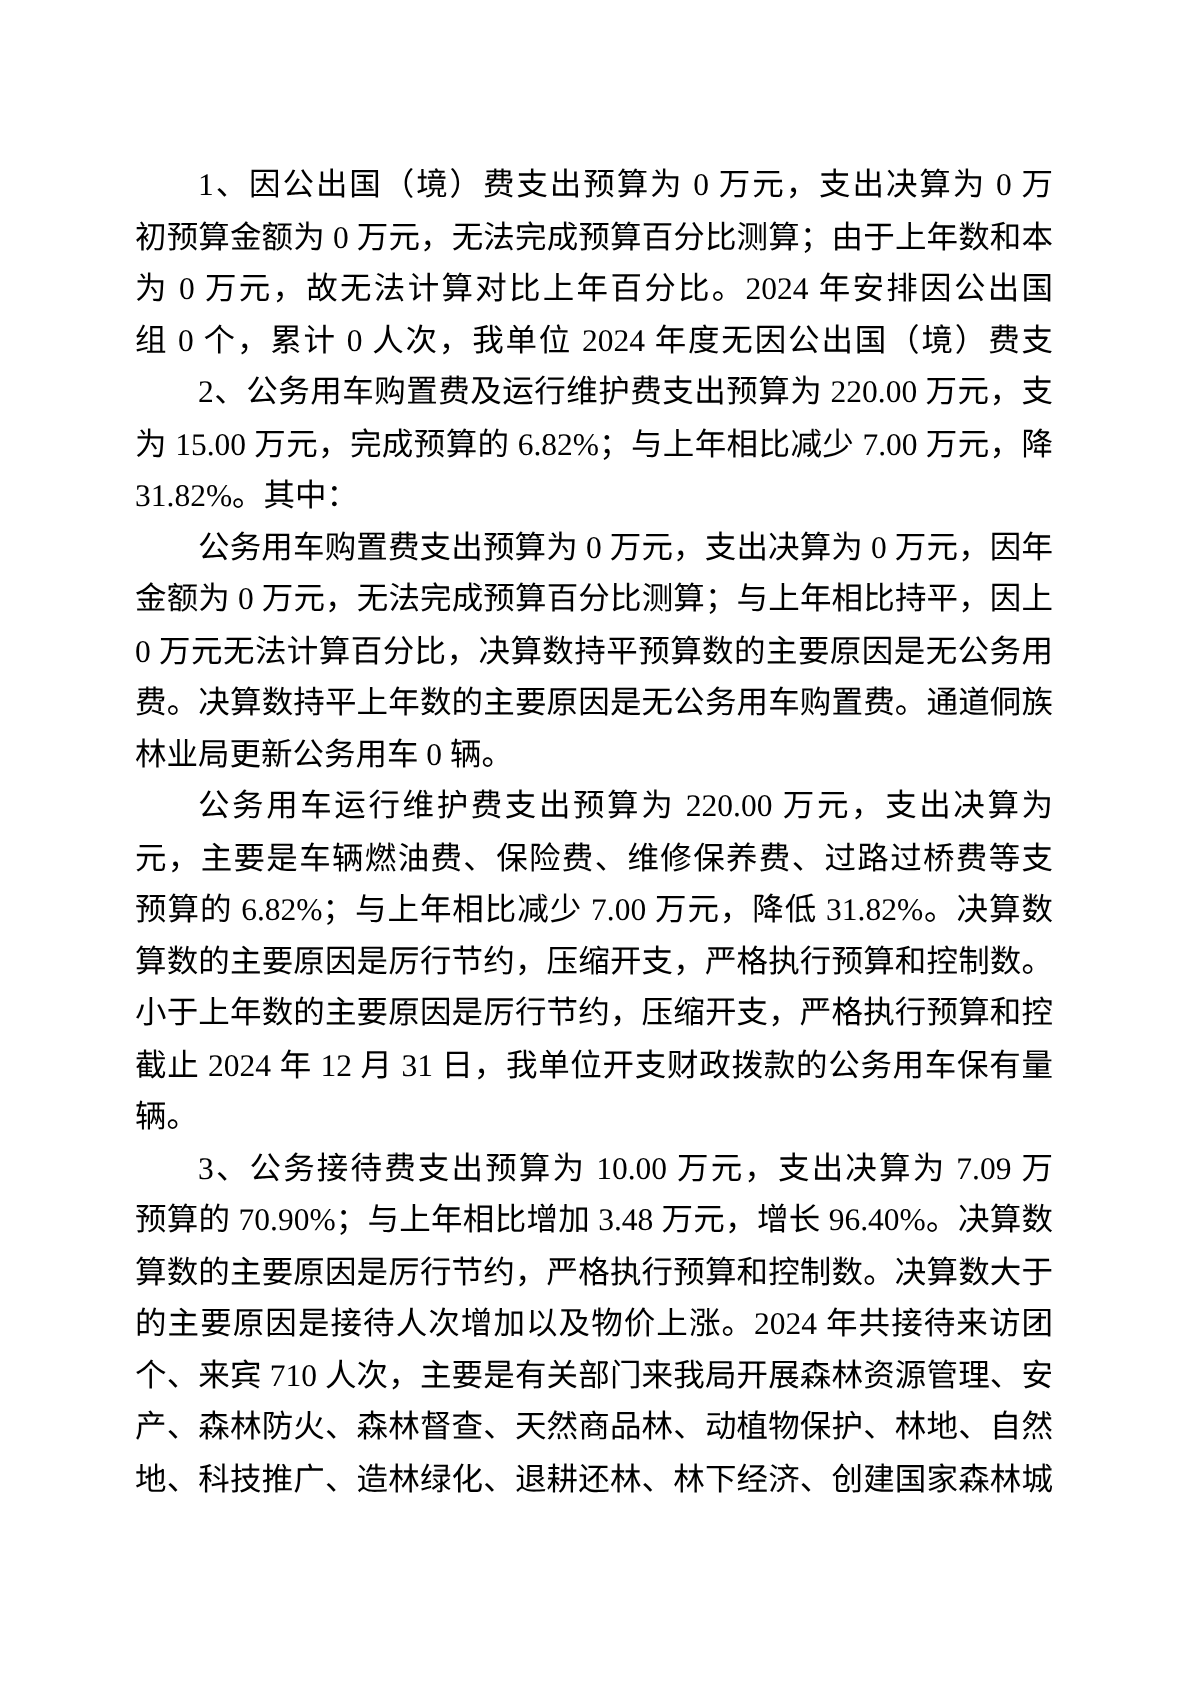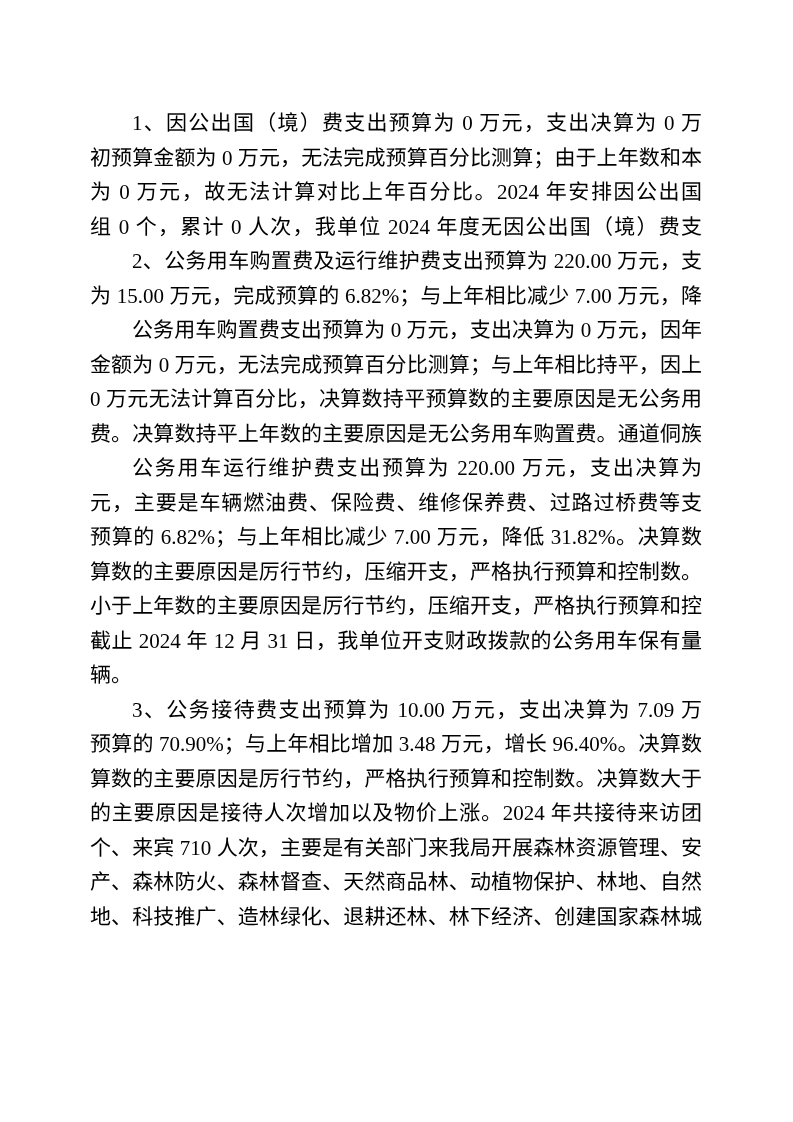--- a/index.html
+++ b/index.html
@@ -49,26 +49,28 @@
   <div class="text-block">
       <div class="paragraph">
         <div class="line first">1、因公出国（境）费支出预算为 0 万元，支出决算为 0 万元，因年</div>
         <div class="line">初预算金额为 0 万元，无法完成预算百分比测算；由于上年数和本年数都</div>
         <div class="line">为 0 万元，故无法计算对比上年百分比。2024 年安排因公出国（境）团</div>
         <div class="line last">组 0 个，累计 0 人次，我单位 2024 年度无因公出国（境）费支出。</div>
       </div>
       <div class="paragraph">
         <div class="line first">2、公务用车购置费及运行维护费支出预算为 220.00 万元，支出决算</div>
         <div class="line">为 15.00 万元，完成预算的 6.82%；与上年相比减少 7.00 万元，降低</div>
+        <div class="line last">31.82%。其中：</div>
       </div>
       <div class="paragraph">
         <div class="line first">公务用车购置费支出预算为 0 万元，支出决算为 0 万元，因年初预算</div>
         <div class="line">金额为 0 万元，无法完成预算百分比测算；与上年相比持平，因上年数为</div>
         <div class="line">0 万元无法计算百分比，决算数持平预算数的主要原因是无公务用车购置</div>
         <div class="line">费。决算数持平上年数的主要原因是无公务用车购置费。通道侗族自治县</div>
+        <div class="line last">林业局更新公务用车 0 辆。</div>
       </div>
       <div class="paragraph">
         <div class="line first">公务用车运行维护费支出预算为 220.00 万元，支出决算为 15.00 万</div>
         <div class="line">元，主要是车辆燃油费、保险费、维修保养费、过路过桥费等支出，完成</div>
         <div class="line">预算的 6.82%；与上年相比减少 7.00 万元，降低 31.82%。决算数小于预</div>
         <div class="line">算数的主要原因是厉行节约，压缩开支，严格执行预算和控制数。决算数</div>
         <div class="line">小于上年数的主要原因是厉行节约，压缩开支，严格执行预算和控制数。</div>
         <div class="line">截止 2024 年 12 月 31 日，我单位开支财政拨款的公务用车保有量为 2</div>
         <div class="line last">辆。</div>
       </div>

